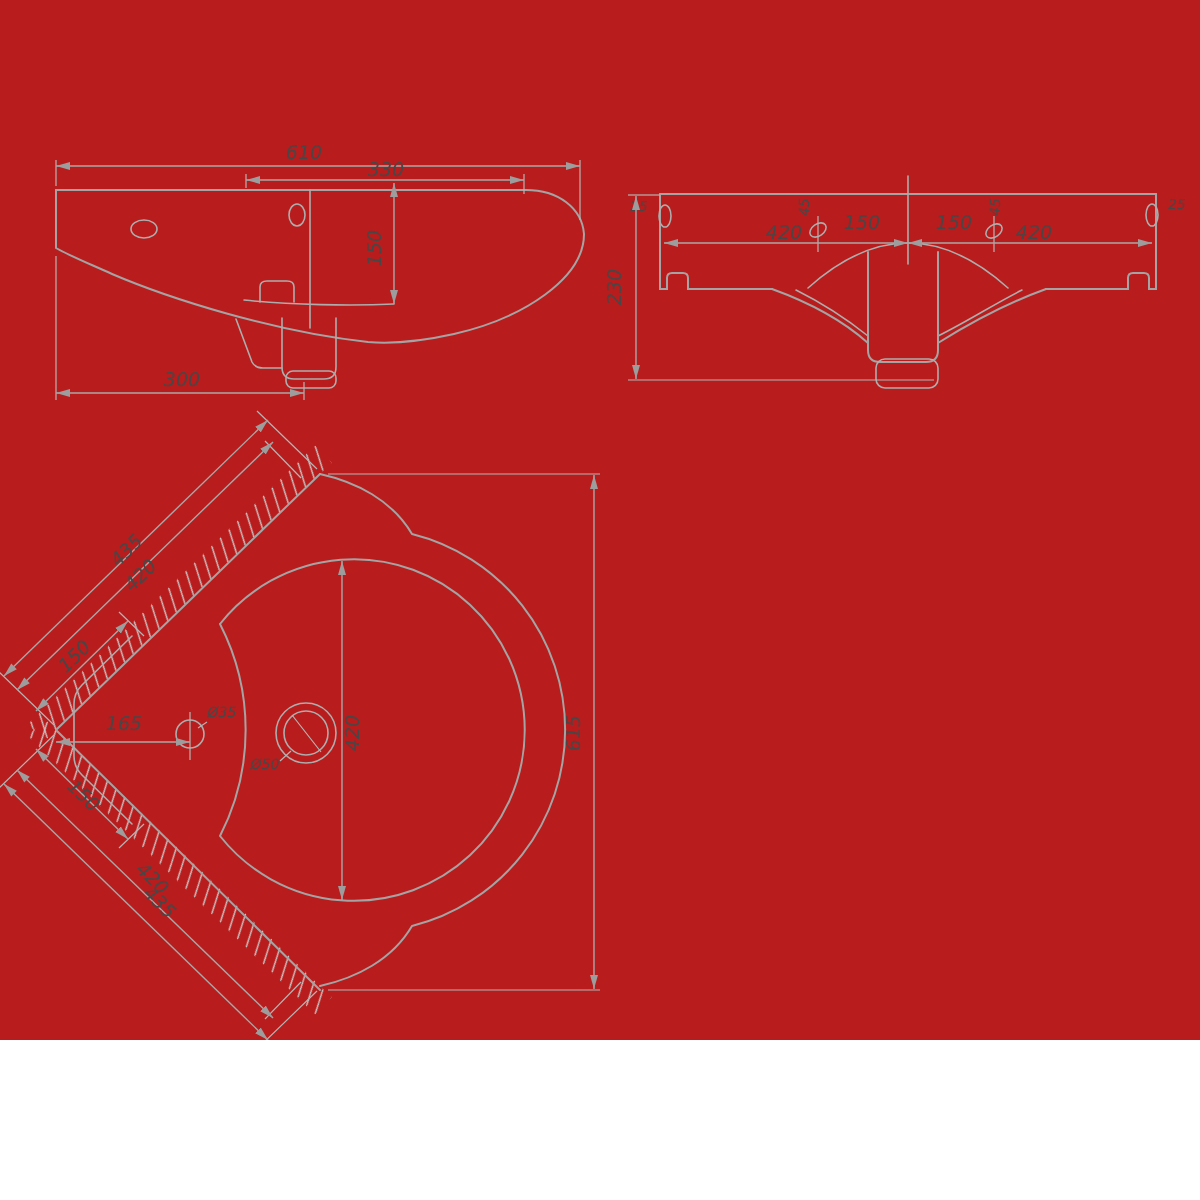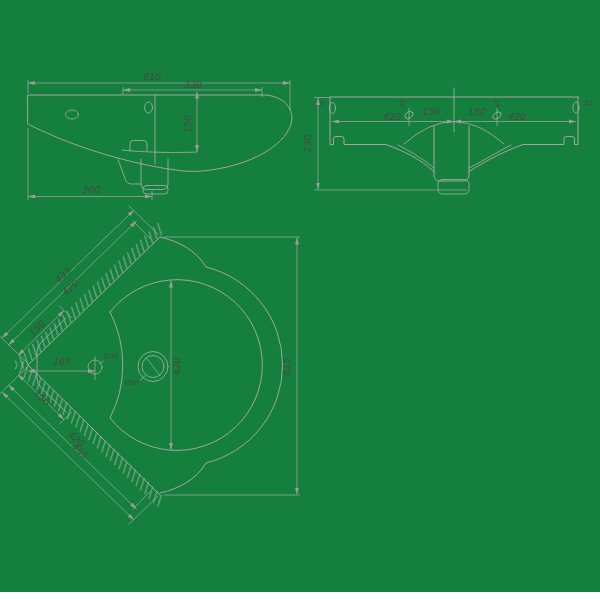--- a/index.html
+++ b/index.html
@@ -1,16 +1,16 @@
 <!DOCTYPE html>
 <html><head>
 <meta charset="utf-8">
 <style>
   html,body{margin:0;padding:0;background:#fff;}
-  .sheet{width:600px;height:592px;background:#15803d;position:relative;overflow:hidden;
+  .sheet{width:600px;height:520px;background:#b91c1c;position:relative;overflow:hidden;
          font-family:"DejaVu Sans",sans-serif;}
   svg{display:block;}
   text{font-family:"DejaVu Sans",sans-serif;font-style:italic;fill:#474747;}
   .dim{font-size:9.5px;}
   .sm{font-size:7px;}
   .xs{font-size:6.8px;}
   .geo{stroke:#a4a4a4;stroke-width:1;fill:none;stroke-linecap:round;}
   .geo2{stroke:#adadad;stroke-width:.8;fill:none;stroke-linecap:round;}
   .dln{stroke:#a8a8a8;stroke-width:.7;fill:none;}
   .ext{stroke:#b5b5b5;stroke-width:.6;fill:none;}

